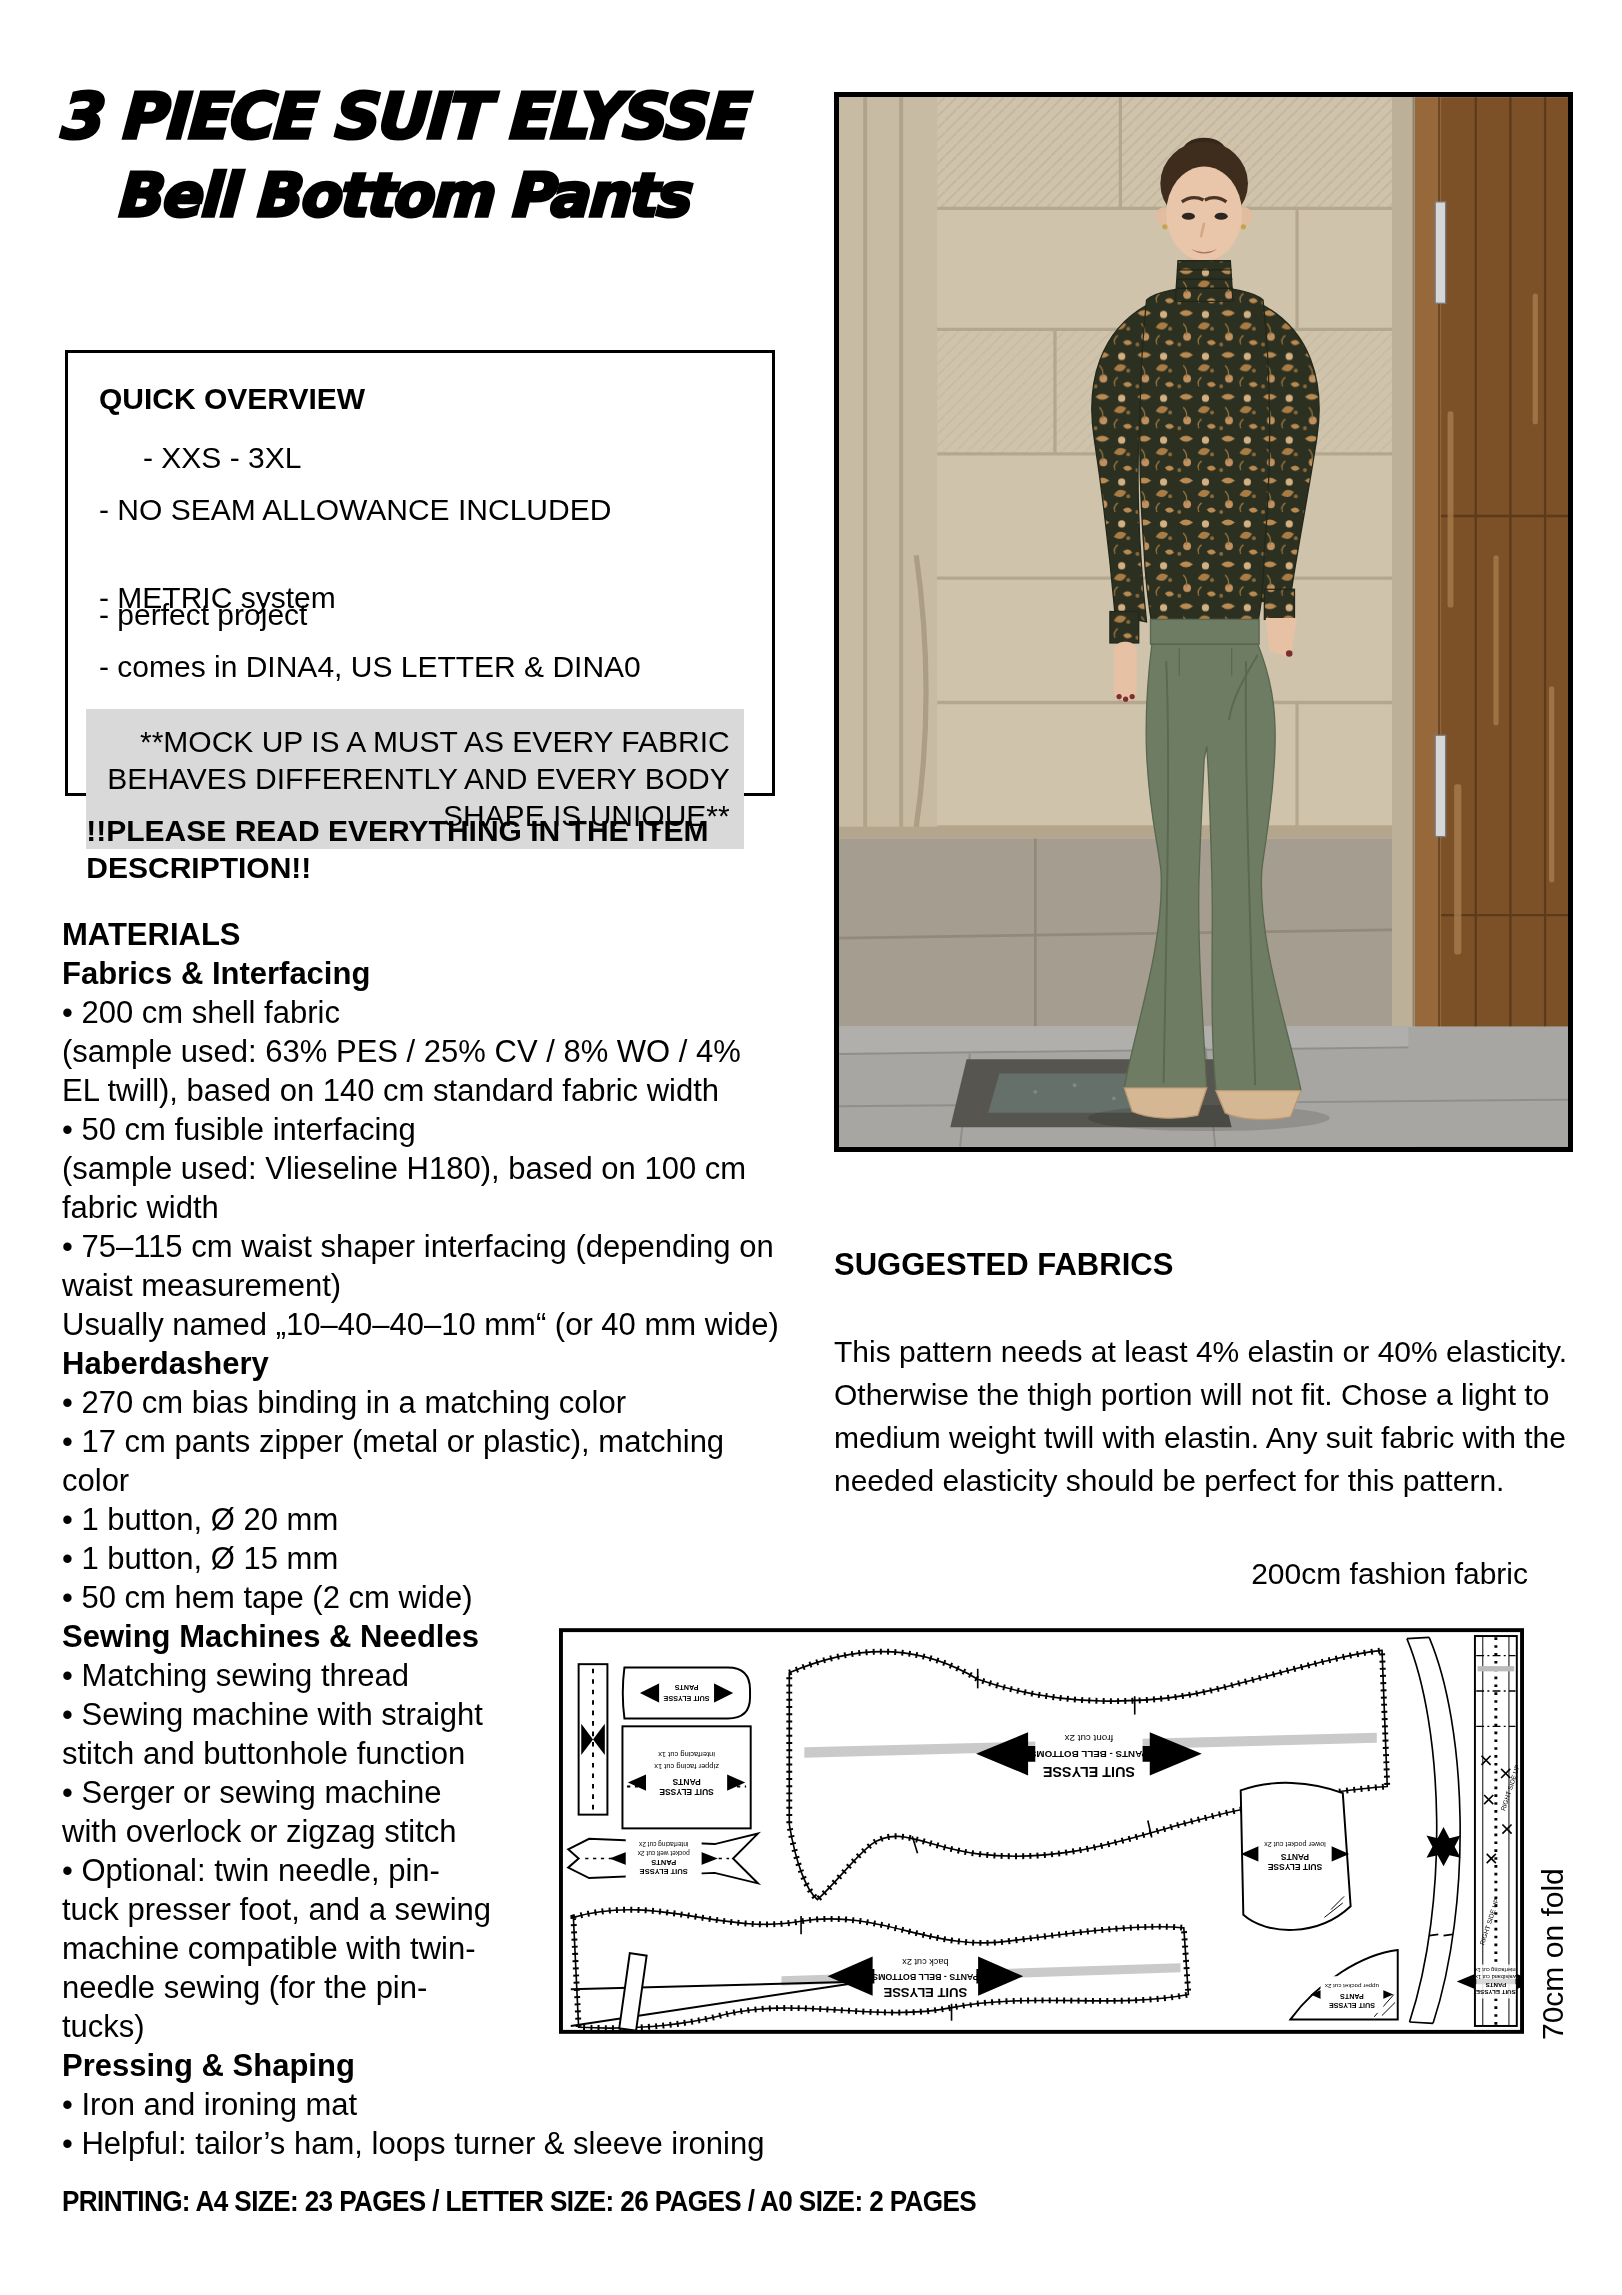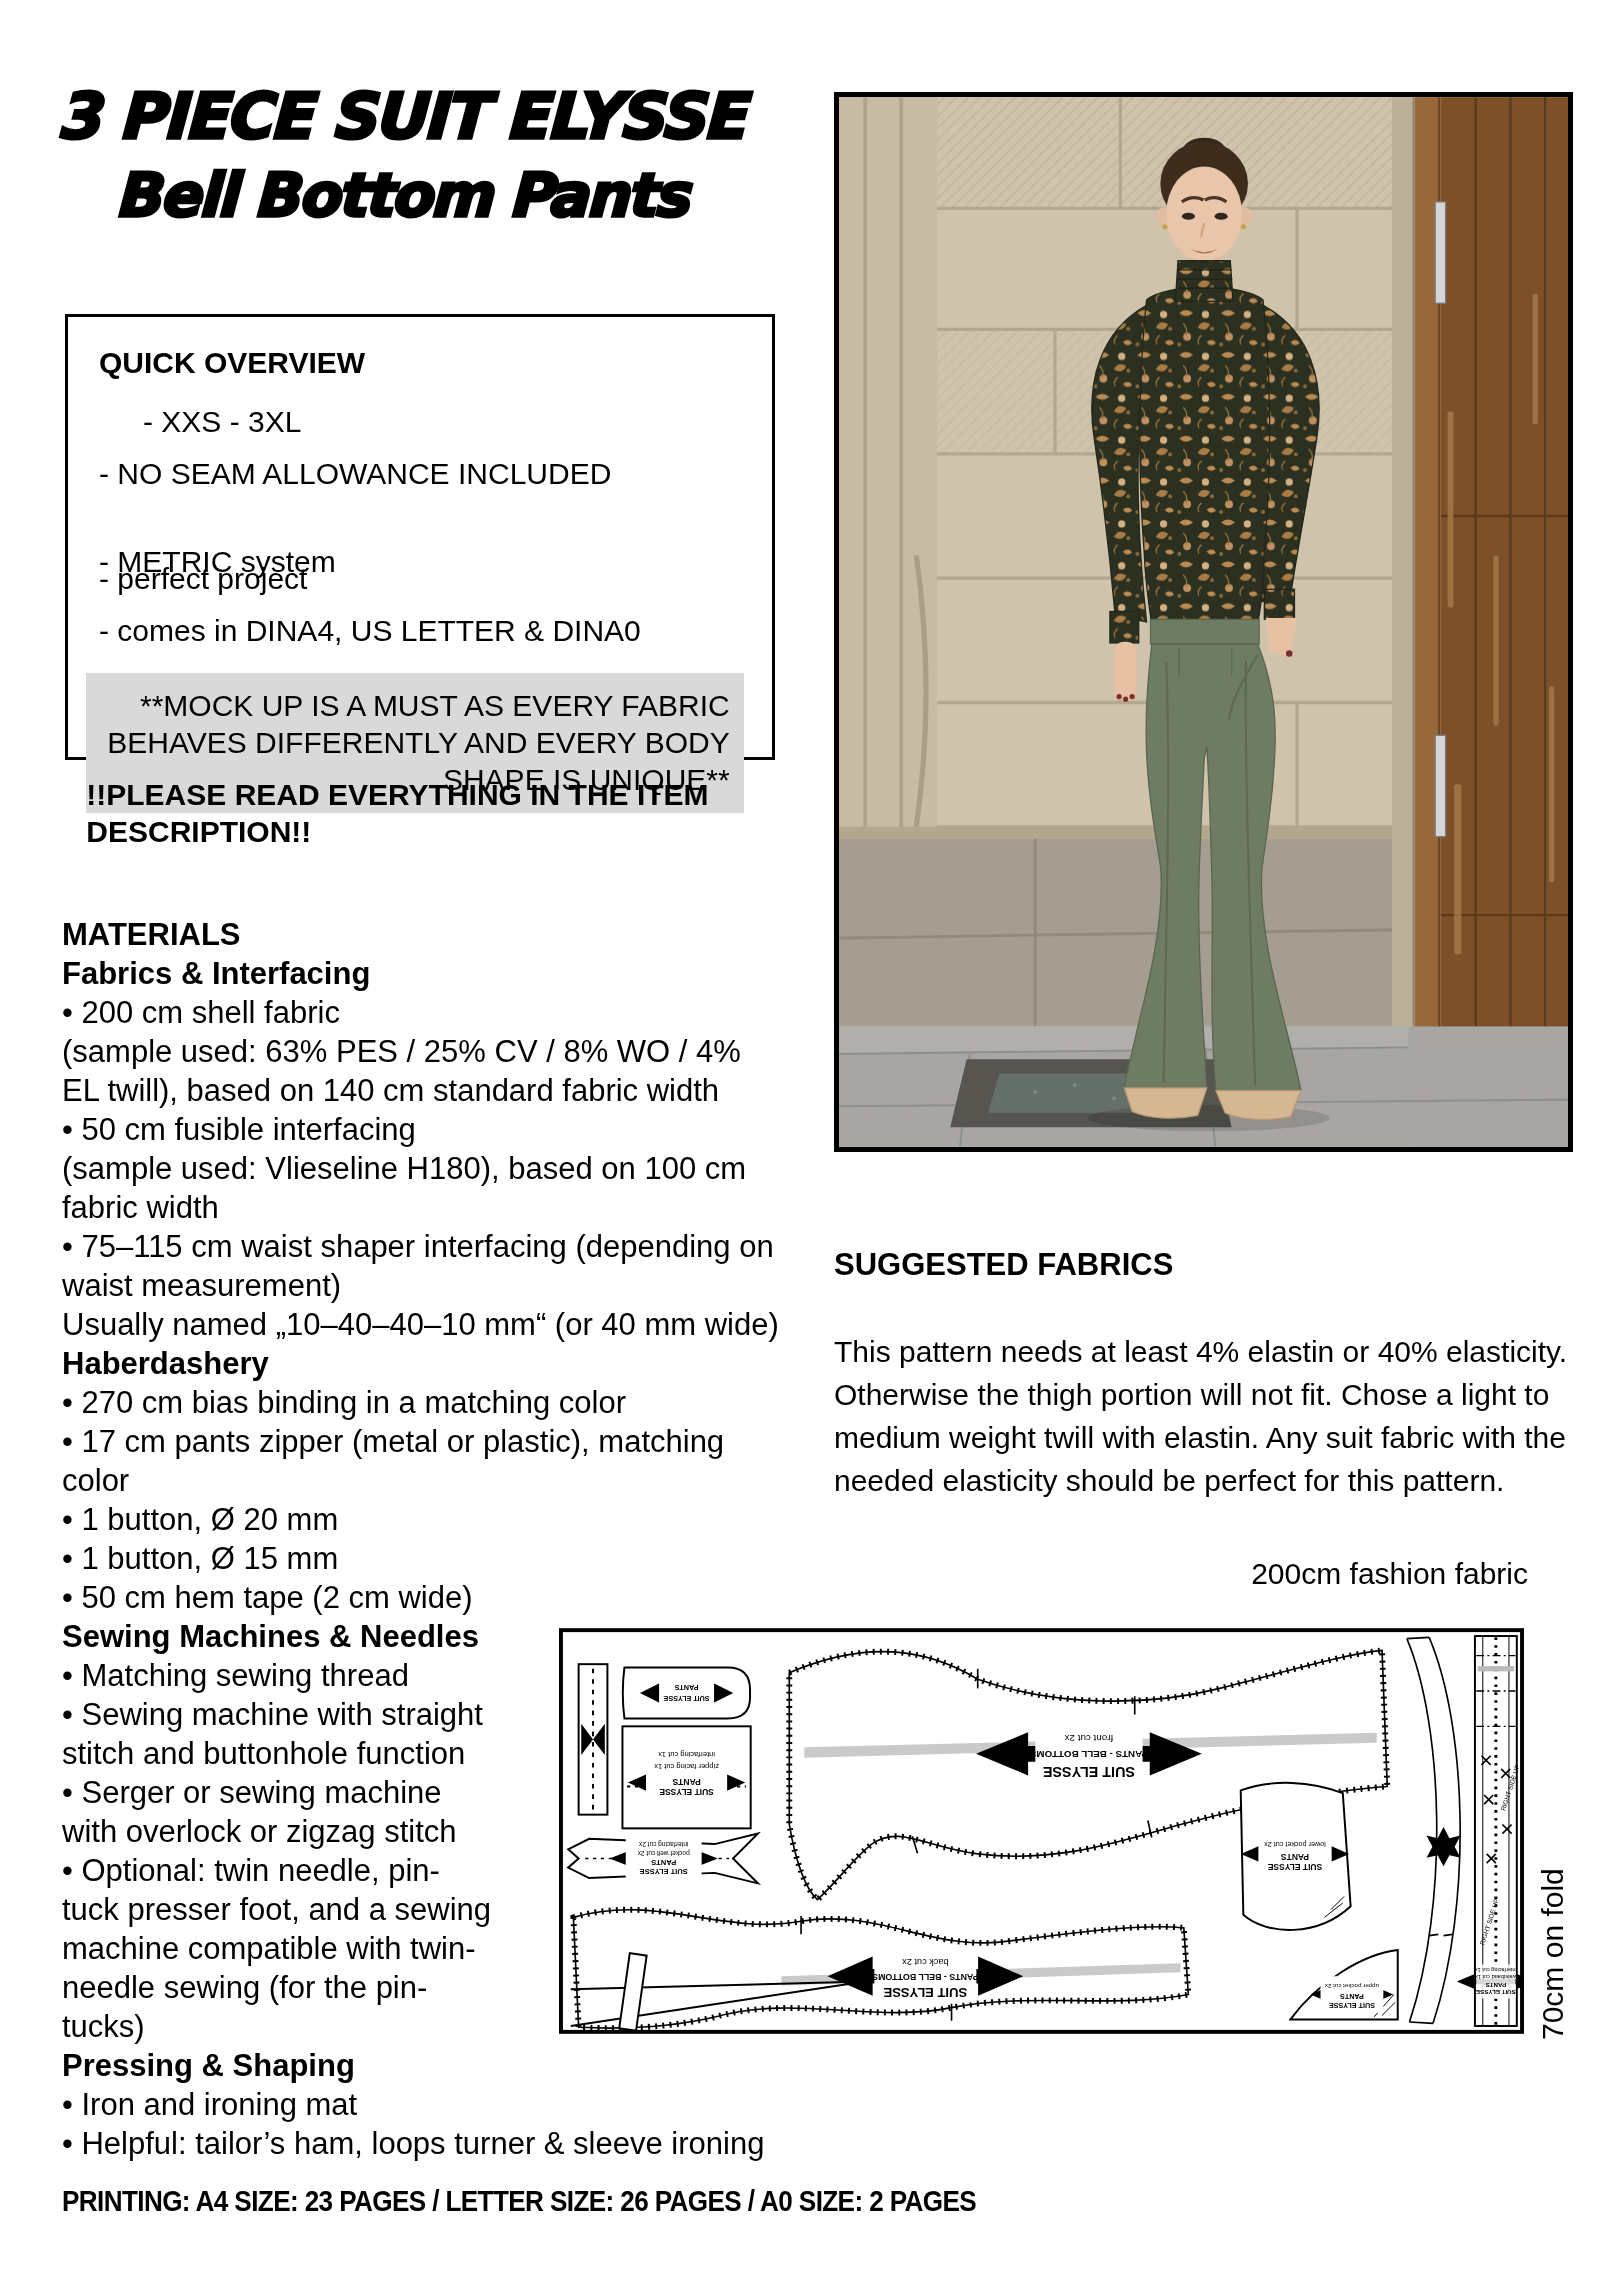--- a/index.html
+++ b/index.html
@@ -8,21 +8,21 @@
   .abs{position:absolute;}
 
   
   .title-wrap{left:33px;top:77px;width:746px;display:flex;flex-direction:column;align-items:center;}
   .title-line{white-space:nowrap;font-family:"DejaVu Sans",sans-serif;font-style:italic;font-weight:bold;
               letter-spacing:-2px;-webkit-text-stroke:3.3px #000;transform:skewX(-4deg);}
   .title-1{font-size:63px;line-height:80px;}
   .title-2{font-size:60px;line-height:76px;}
 
   
-  .qo-box{left:65px;top:314px;width:710px;height:446px;border:3.9px solid #000;box-sizing:border-box;}
+  .qo-box{left:65px;top:350px;width:710px;height:446px;border:3.9px solid #000;box-sizing:border-box;}
   .qo-head{left:31px;top:29px;font-size:30px;font-weight:bold;}
   .qo-item{left:31px;font-size:30px;white-space:nowrap;}
   .qo-gray{left:18.3px;top:336px;width:629px;padding:14.4px 14.4px;background:#d9d9d9;
            font-size:30px;line-height:37px;text-align:right;margin-top:20px;}
   .qo-read{left:18.3px;top:459px;width:658px;font-size:30px;line-height:37px;font-weight:bold;text-align:left;}
 
   
   .mat{left:62px;top:915px;width:779px;}
   .mat div{font-size:31px;line-height:39px;height:39px;white-space:nowrap;}
   .mat .b{font-weight:bold;}

